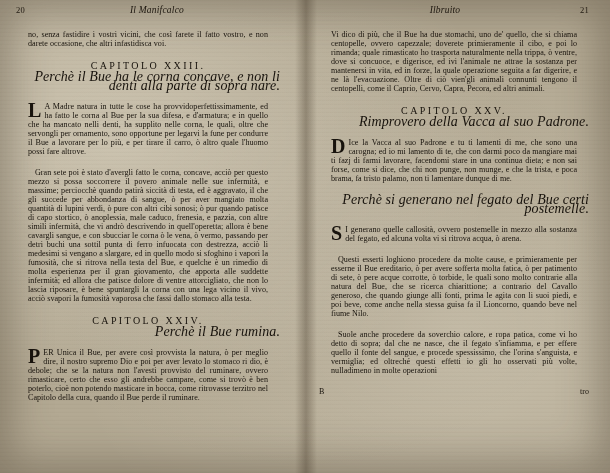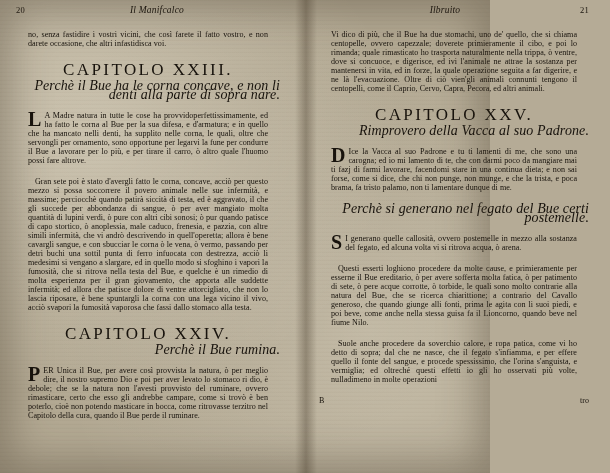--- a/index.html
+++ b/index.html
@@ -8,21 +8,21 @@
     background: #b5ab96;
   }
   body {
     width: 610px;
     height: 473px;
     overflow: hidden;
     font-family: "Liberation Serif", serif;
   }
   .page {
     position: relative;
-    width: 490px;
+    width: 610px;
     height: 473px;
     background: #b3a993;
     background-image:
       radial-gradient(ellipse at 20% 30%, rgba(255,250,235,0.35), rgba(0,0,0,0) 55%),
       radial-gradient(ellipse at 75% 70%, rgba(255,250,235,0.25), rgba(0,0,0,0) 60%),
       radial-gradient(ellipse at 50% 50%, rgba(90,75,55,0.12), rgba(0,0,0,0) 70%);
     filter: none;
   }
   
   .gutter {
@@ -79,21 +79,21 @@
     line-height: 9.0px;
     text-align: justify;
     text-align-last: left;
     hyphens: auto;
     letter-spacing: 0.02px;
   }
   p + p { margin-top: 0.5px; }
 
   .chaphead {
     text-align: center;
-    font-size: 17px;
+    font-size: 10px;
     letter-spacing: 2.4px;
     margin: 5px 0 1px 0;
     font-family: "Liberation Serif", serif;
   }
   .chapsub {
     text-align: right;
     font-style: italic;
     font-size: 14px;
     line-height: 9px;
     margin: 0 0 2px 0;

